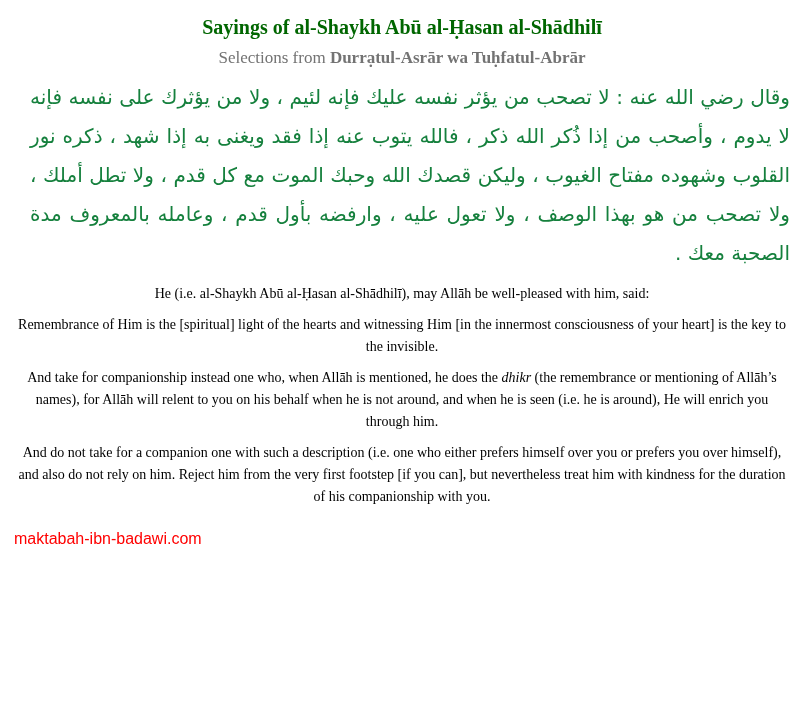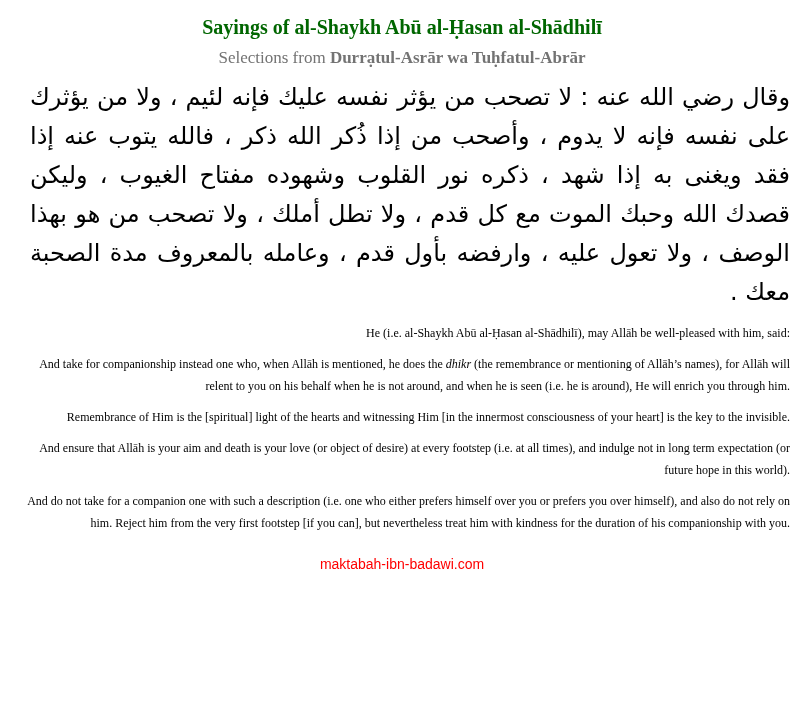--- a/index.html
+++ b/index.html
@@ -31,37 +31,37 @@
     font-size: 17px;
     font-weight: normal;
     margin-bottom: 10px;
   }
   .subtitle b { font-weight: bold; }
   .arabic {
     direction: rtl;
     unicode-bidi: embed;
     text-align: justify;
     font-family: "DejaVu Sans", sans-serif;
-    font-size: 24px;
+    font-size: 20px;
     line-height: 39px;
-    color: #000000;
+    color: #15803d;
     margin: 6px 0 10px 16px;
   }
   .body-text p {
-    font-size: 12px;
+    font-size: 14px;
     line-height: 22px;
     margin-bottom: 9px;
-    text-align: right;
+    text-align: center;
   }
   .body-text p i { font-style: italic; }
   .site {
-    text-align: center;
+    text-align: left;
     color: #FF0000;
     font-family: "Liberation Sans", "DejaVu Sans", sans-serif;
-    font-size: 14px;
+    font-size: 16px;
     margin-top: 22px;
   }
 </style>
 </head>
 <body>
 
 <div class="page">
 
   <h1 class="title">Sayings of al-Shaykh Abū al-Ḥasan al-Shādhilī</h1>
 
@@ -69,27 +69,26 @@
     <span>Selections from </span><b>Durrạtul-Asrār wa Tuḥfatul-Abrār</b>
   </h2>
 
   <p class="arabic" lang="ar" dir="rtl">وقال رضي الله عنه : لا تصحب من يؤثر نفسه عليك فإنه لئيم ، ولا من يؤثرك على نفسه فإنه لا يدوم ، وأصحب من إذا ذُكر الله ذكر ، فالله يتوب عنه إذا فقد ويغنى به إذا شهد ، ذكره نور القلوب وشهوده مفتاح الغيوب ، وليكن قصدك الله وحبك الموت مع كل قدم ، ولا تطل أملك ، ولا تصحب من هو بهذا الوصف ، ولا تعول عليه ، وارفضه بأول قدم ، وعامله بالمعروف مدة الصحبة معك .</p>
 
   <div class="body-text">
 
     <p>He (i.e. al-Shaykh Abū al-Ḥasan al-Shādhilī), may Allāh be well-pleased with him, said:</p>
 
 
+    <p>Remembrance of Him is the [spiritual] light of the hearts and witnessing Him [in the innermost consciousness of your heart] is the key to the invisible.</p>
+
     <p>
       <span>And take for companionship instead one who, when Allāh is mentioned, he does the </span><i>dhikr</i><span> (the remembrance or mentioning of Allāh’s names), for Allāh will relent to you on his behalf when he is not around, and when he is seen (i.e. he is around), He will enrich you through him.</span>
     </p>
 
-    <p>Remembrance of Him is the [spiritual] light of the hearts and witnessing Him [in the innermost consciousness of your heart] is the key to the invisible.</p>
-
-    <p>And ensure that Allāh is your aim and death is your love (or object of desire) at every footstep (i.e. at all times), and indulge not in long term expectation (or future hope in this world).</p>
 
     <p>And do not take for a companion one with such a description (i.e. one who either prefers himself over you or prefers you over himself), and also do not rely on him. Reject him from the very first footstep [if you can], but nevertheless treat him with kindness for the duration of his companionship with you.</p>
 
   </div>
 
   <div class="site">maktabah-ibn-badawi.com</div>
 
 </div>
 
 </body></html>

